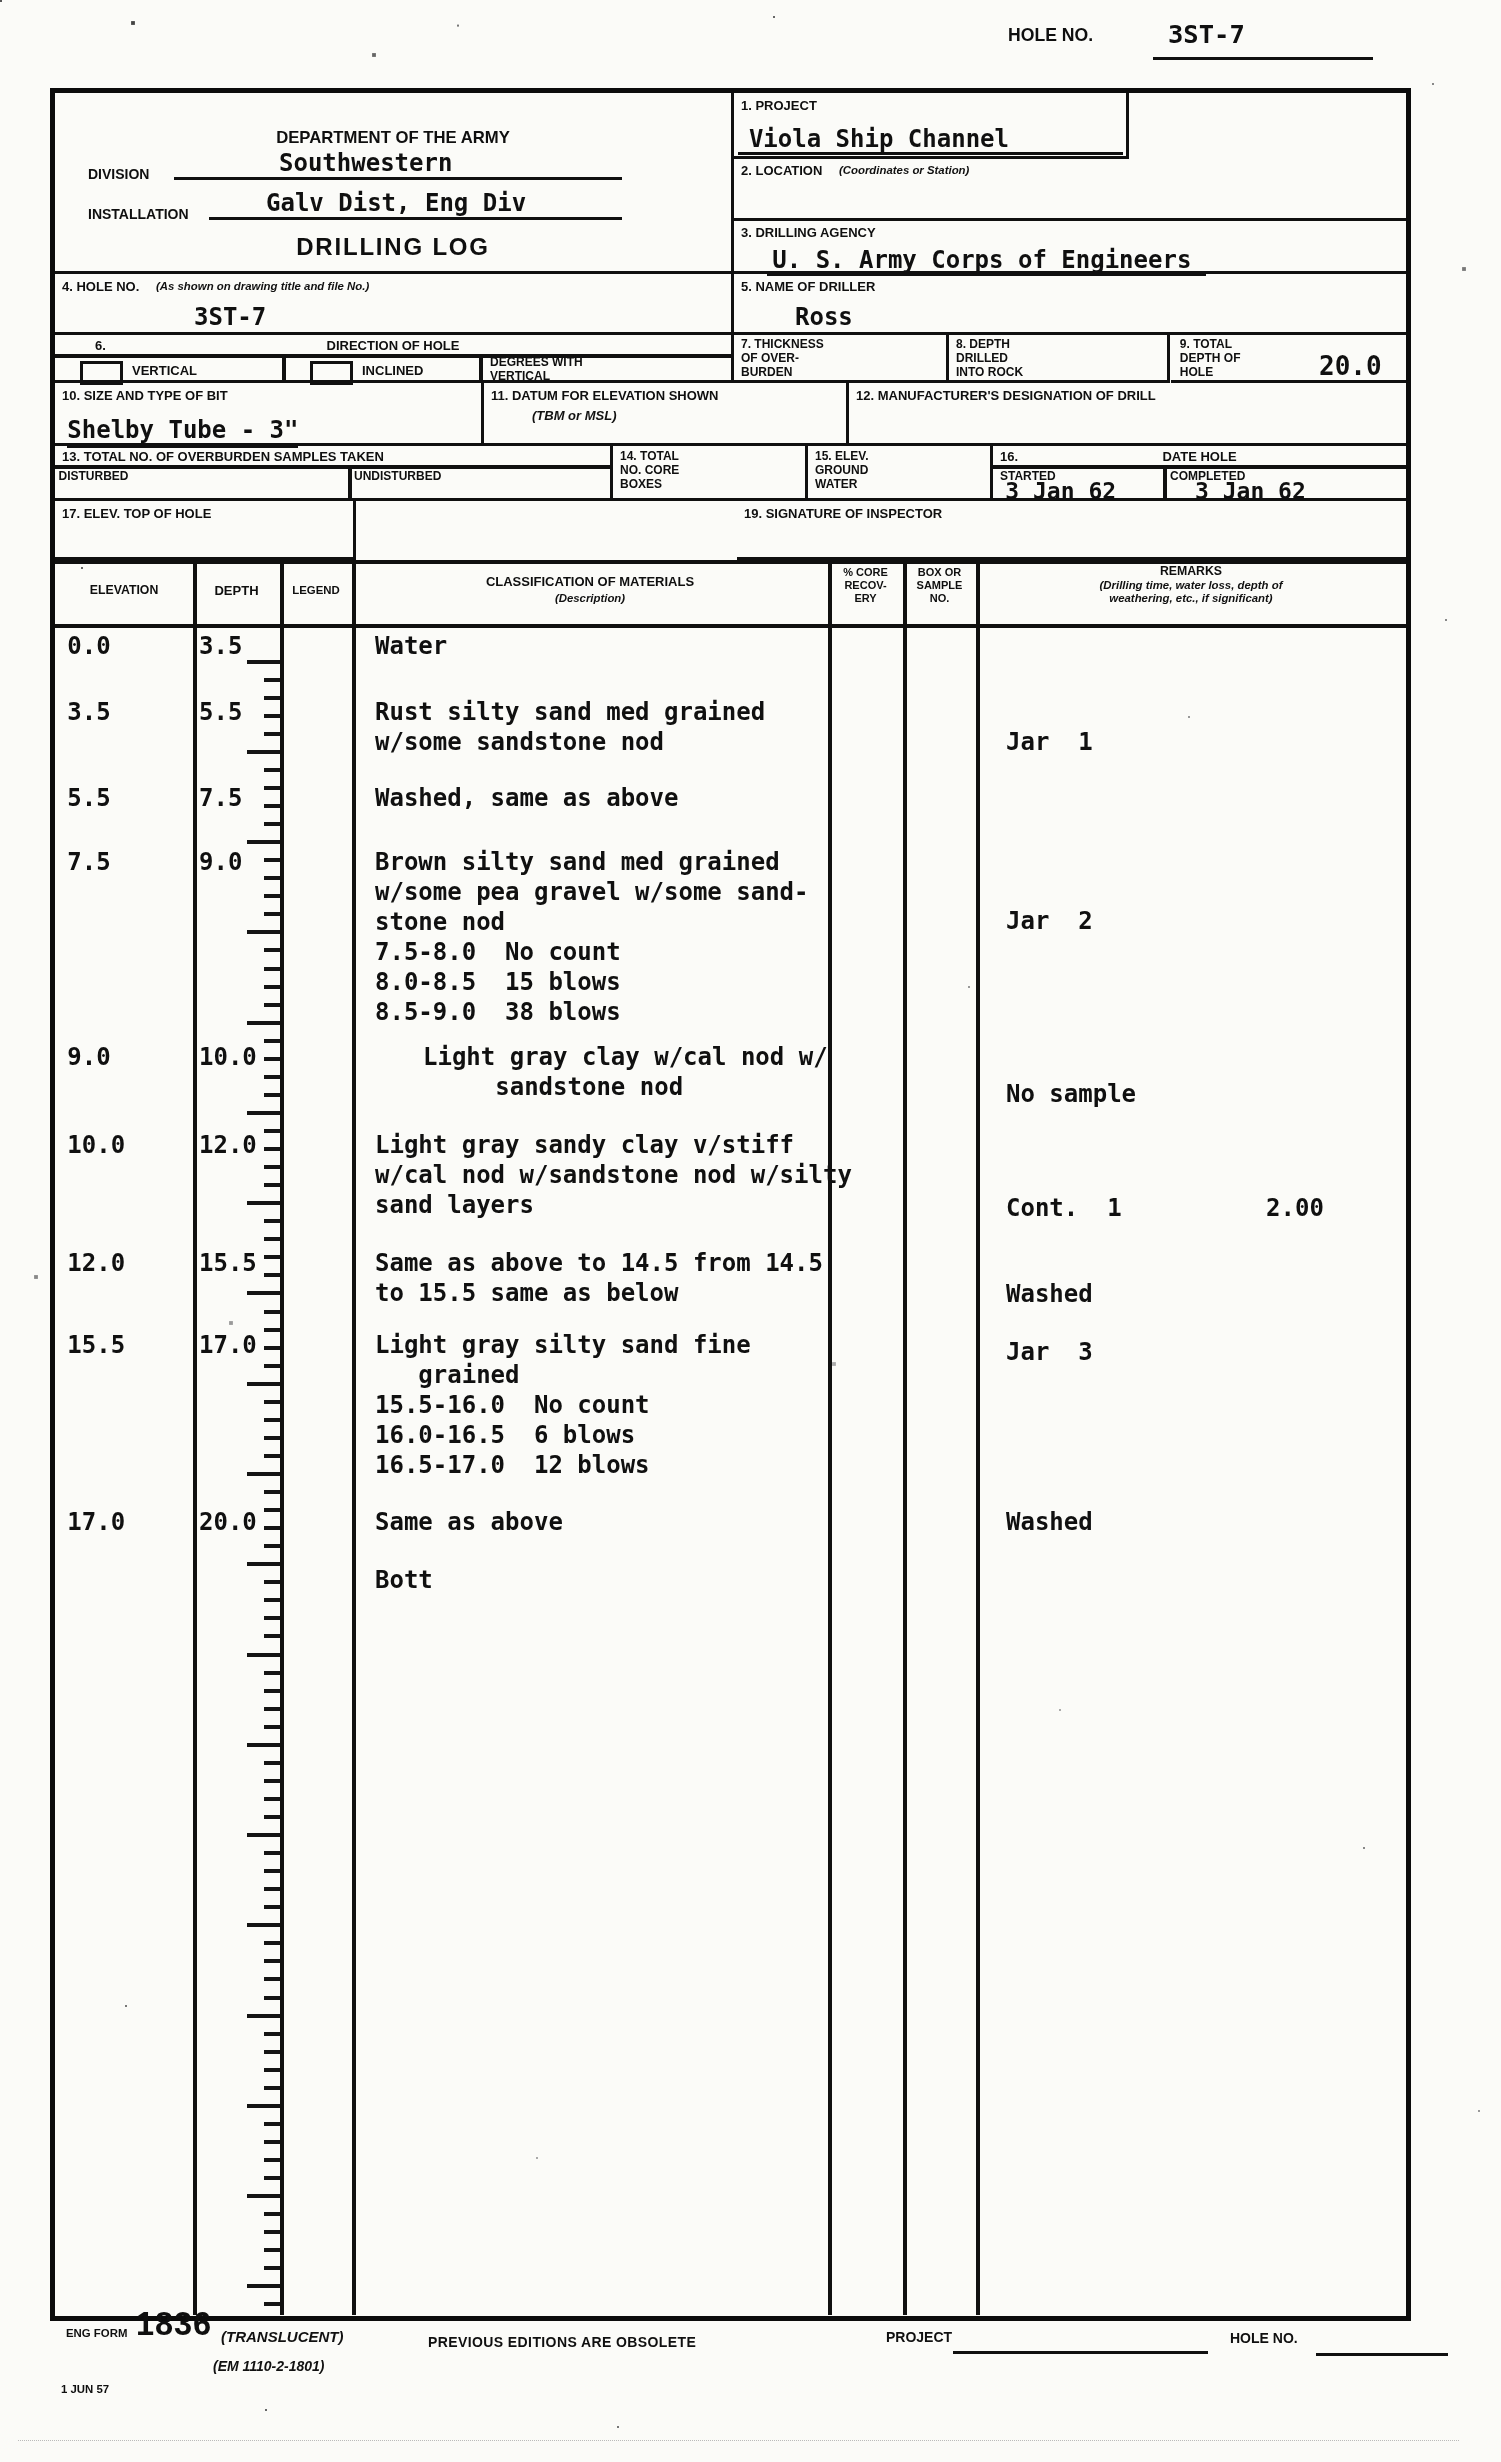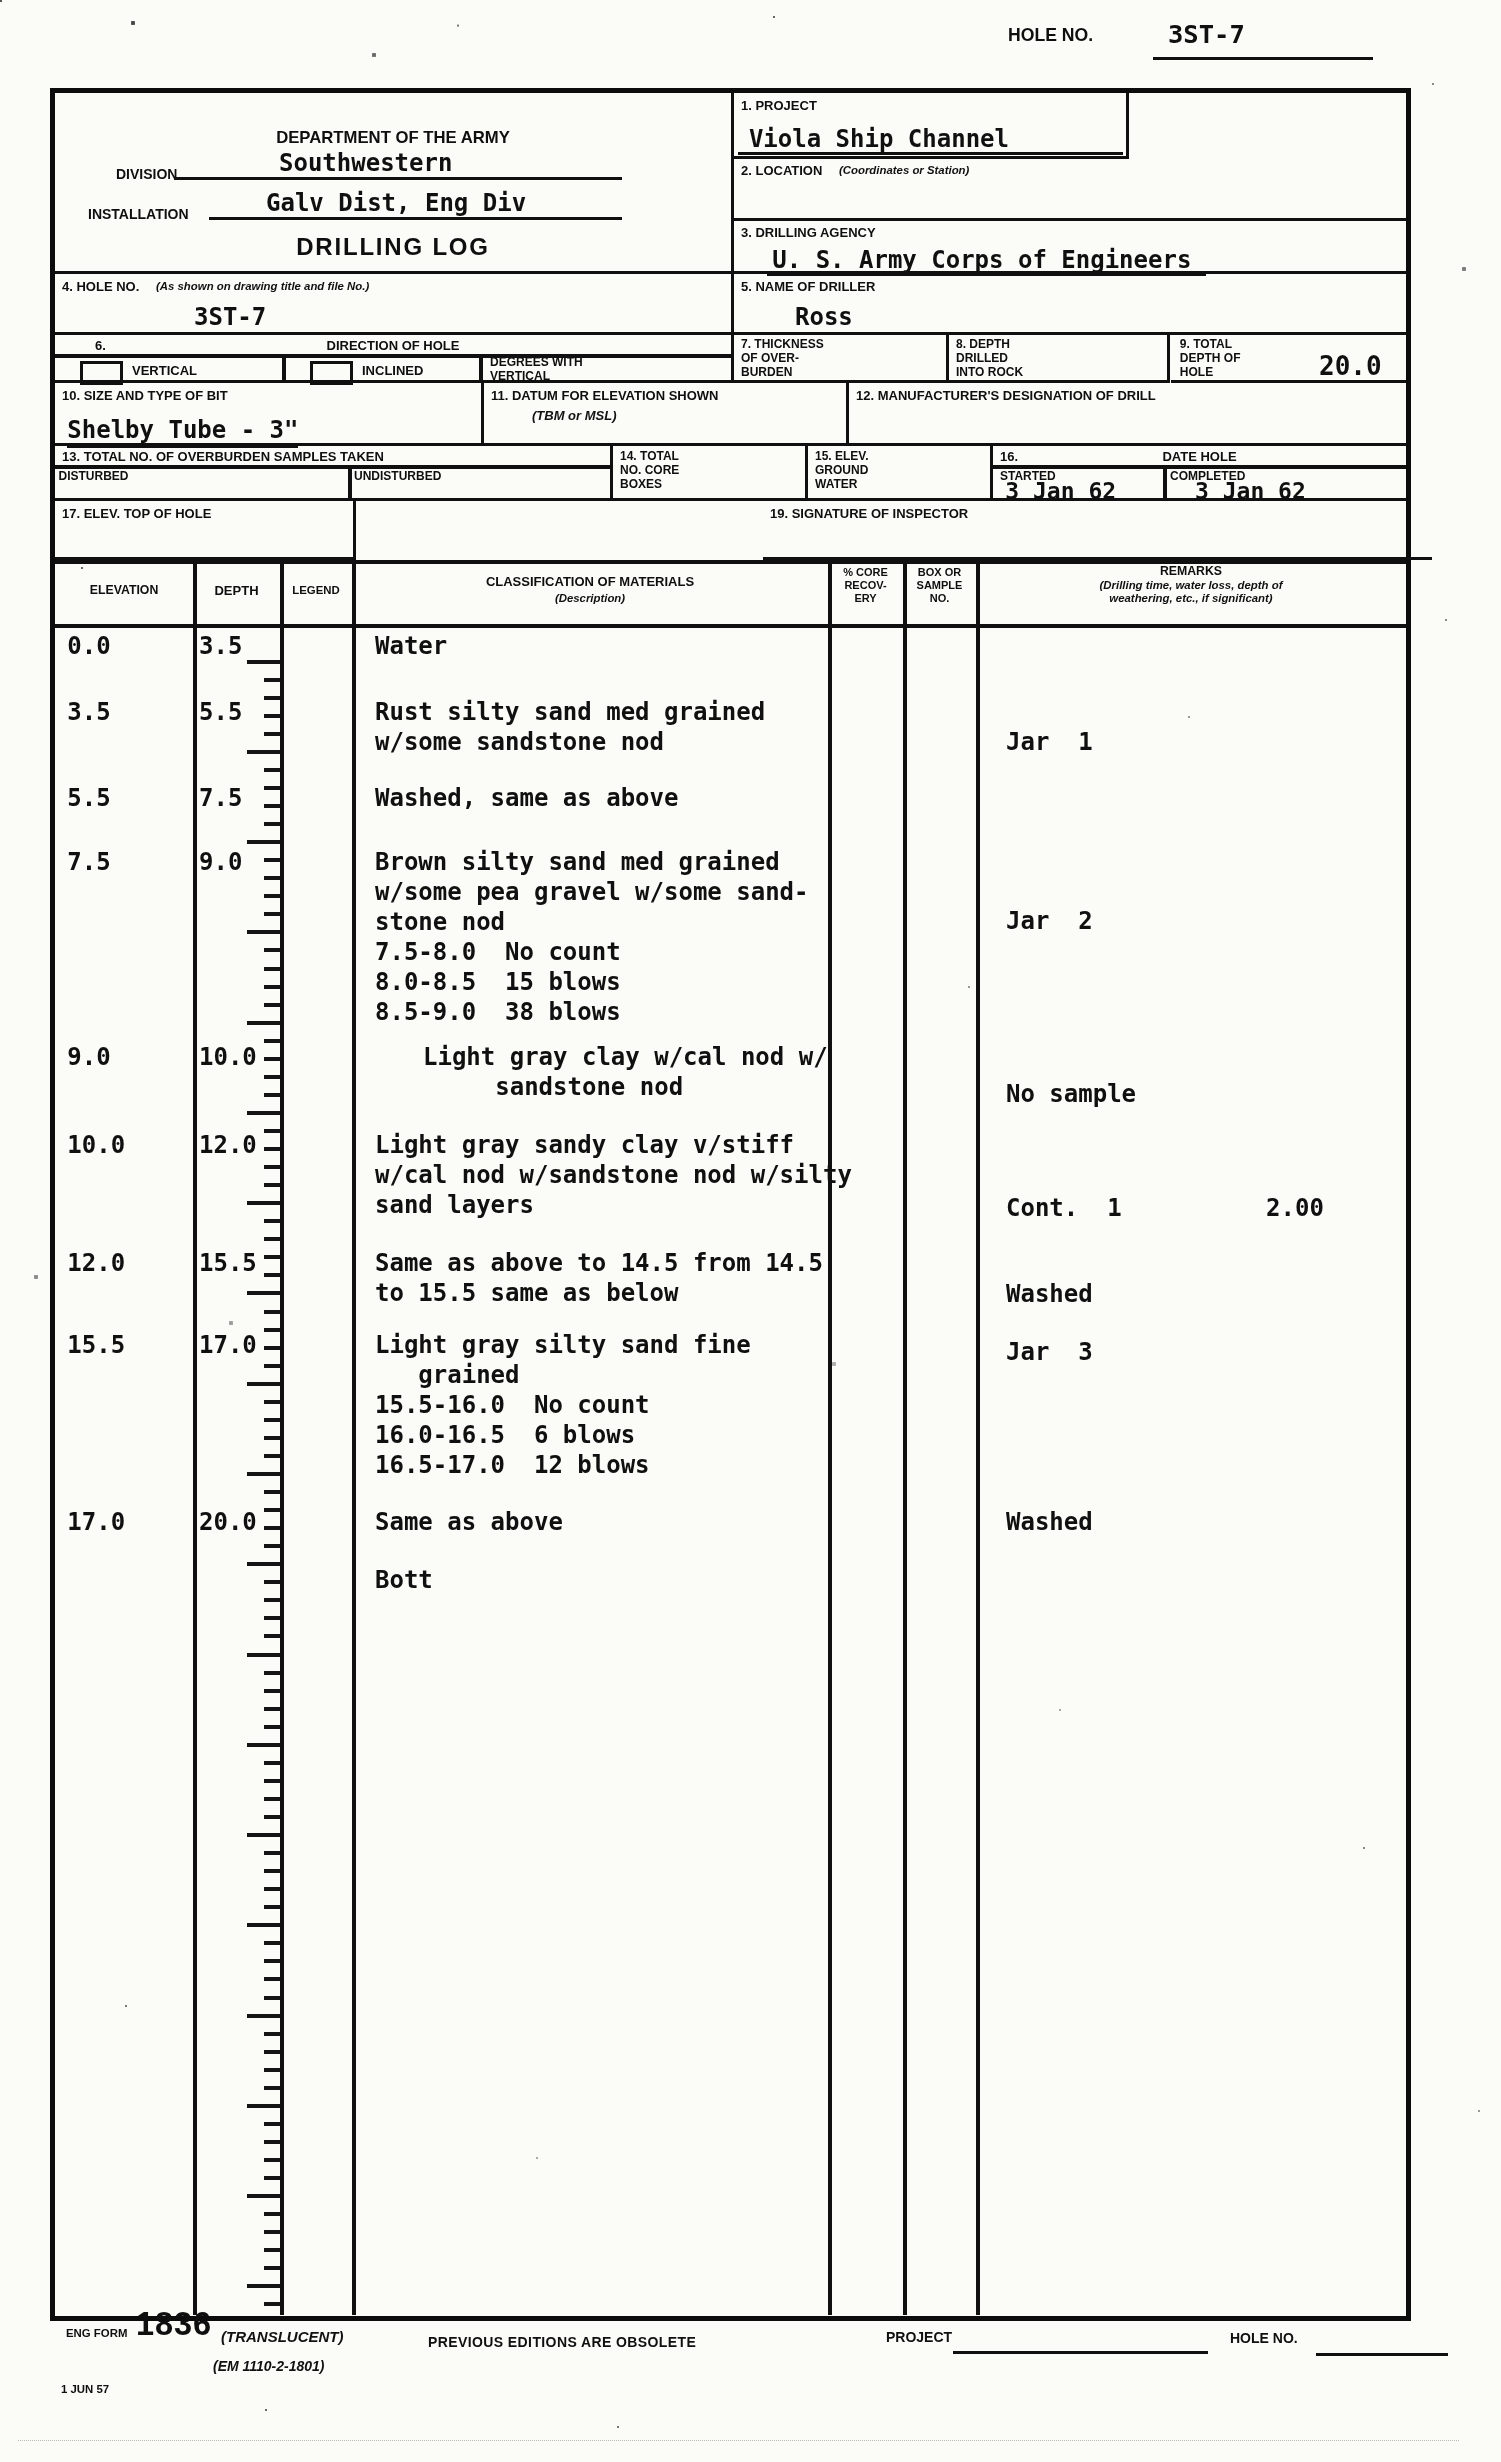--- a/index.html
+++ b/index.html
@@ -47,21 +47,21 @@
 <div class="artifact-dotted"></div>
 
 <div class="abs lbl" style="left:1008px;top:28px;font-size:17.6px;">HOLE NO.</div>
 <div class="abs typed" style="left:1168px;top:19.3px;font-size:25.5px;">3ST-7</div>
 <div class="underline-slot" style="left:1153px;top:24.6px;width:220px;height:32px;"></div>
 
 <div id="form-sheet">
 
   <div class="cell br bb" style="left:0;top:0;width:679px;height:181px;">
     <div class="abs lbl ctr" style="left:0;top:37px;width:100%;font-size:16.7px;">DEPARTMENT OF THE ARMY</div>
-    <div class="abs lbl" style="left:33px;top:74px;font-size:14px;margin-left:28px;">DIVISION</div>
+    <div class="abs lbl" style="left:33px;top:74px;font-size:14px;">DIVISION</div>
     <div class="underline-slot" style="left:119px;top:51px;width:448px;height:33px;">
       <span class="typed abs" style="left:105px;top:3.5px;">Southwestern</span>
     </div>
     <div class="abs lbl" style="left:33px;top:114px;font-size:14px;">INSTALLATION</div>
     <div class="underline-slot" style="left:154px;top:91px;width:413px;height:33px;">
       <span class="typed abs" style="left:57px;top:3.5px;">Galv Dist, Eng Div</span>
     </div>
     <div class="abs lbl ctr" style="left:0;top:146px;width:100%;font-size:24px;letter-spacing:1.8px;">DRILLING LOG</div>
   </div>
 
@@ -160,21 +160,21 @@
     <div class="vline" style="left:170px;top:19.3px;height:36px;"></div>
     <div class="abs lbl-sm" style="left:7px;top:23px;">STARTED</div>
     <div class="abs typed" style="left:12.3px;top:30px;font-size:23px;">3 Jan 62</div>
     <div class="abs lbl-sm" style="left:177px;top:23px;">COMPLETED</div>
     <div class="abs typed" style="left:202px;top:30px;font-size:23px;">3 Jan 62</div>
   </div>
 
   <div class="cell br bb" style="left:0;top:408px;width:301px;height:59px;">
     <div class="abs lbl" style="left:7px;top:5.3px;">17. ELEV. TOP OF HOLE</div>
   </div>
-  <div class="cell bb" style="left:682px;top:408px;width:669px;height:59px;margin-left:26px;">
+  <div class="cell bb" style="left:682px;top:408px;width:669px;height:59px;">
     <div class="abs lbl" style="left:7px;top:5.3px;">19. SIGNATURE OF INSPECTOR</div>
   </div>
 
   <div class="abs lbl ctr" style="left:0;top:490px;width:138px;font-size:12.3px;">ELEVATION</div>
   <div class="abs lbl ctr" style="left:138px;top:490px;width:87px;">DEPTH</div>
   <div class="abs lbl ctr" style="left:225px;top:490px;width:72px;font-size:11.4px;">LEGEND</div>
   <div class="abs lbl ctr" style="left:297px;top:481px;width:476px;">CLASSIFICATION OF MATERIALS</div>
   <div class="abs note ctr" style="left:297px;top:499px;width:476px;">(Description)</div>
   <div class="abs lbl-sm prel ctr" style="left:773px;top:473px;width:75px;font-size:11px;line-height:13px;">% CORE
 RECOV-

